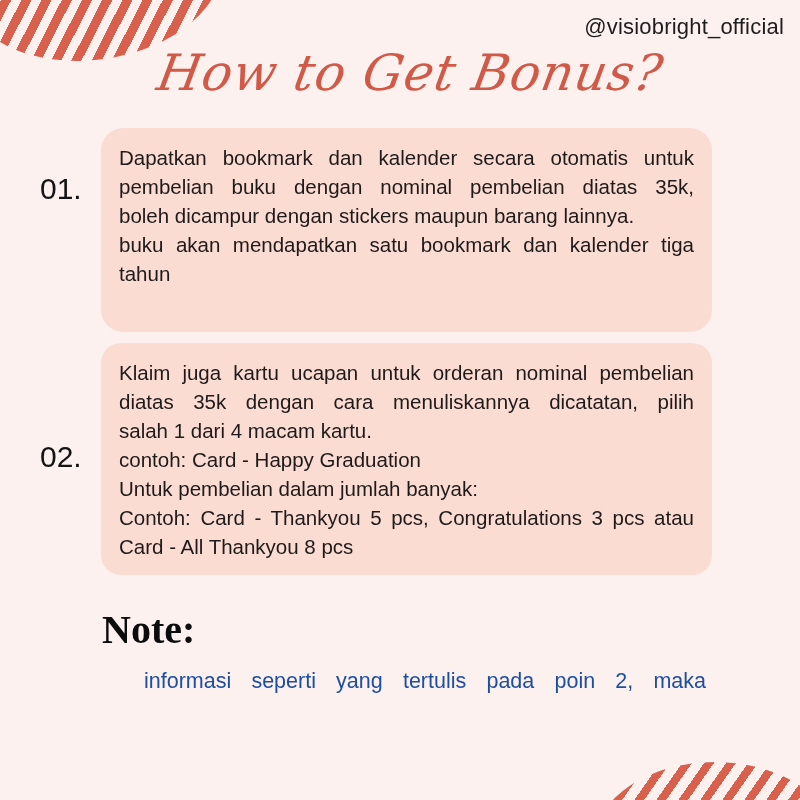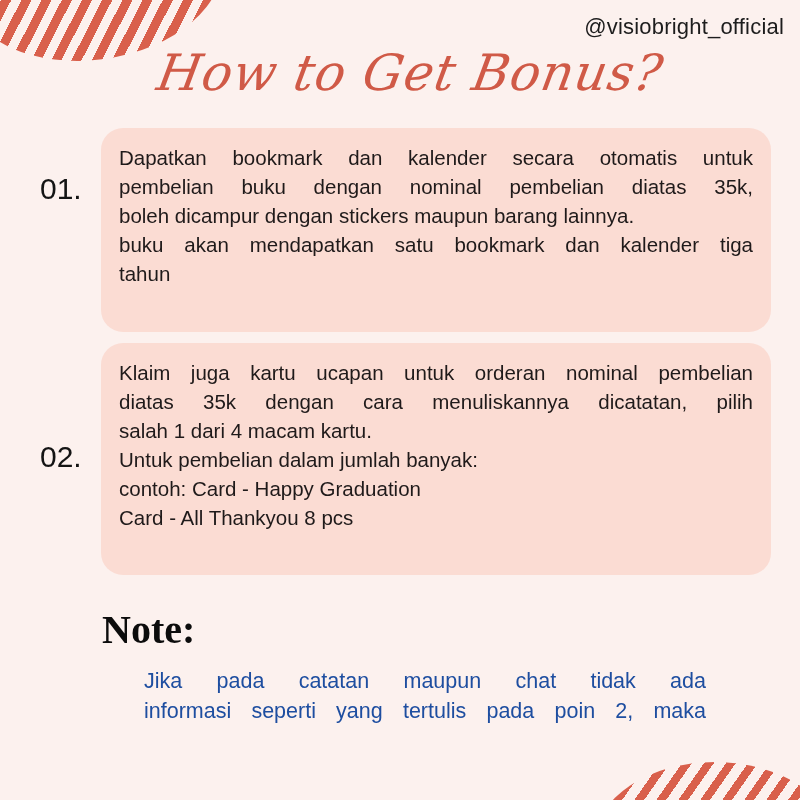--- a/index.html
+++ b/index.html
@@ -39,21 +39,21 @@
       white-space: nowrap;
     }
     .step {
       position: absolute; left: 0; width: 800px;
     }
     .step-num {
       position: absolute; left: 40px;
       font-size: 30px; color: #141414;
     }
     .card {
-      position: absolute; left: 101px; width: 670px;
+      position: absolute; left: 101px; width: 611px;
       background: #fbdcd3;
       border-radius: 22px;
       box-sizing: border-box;
       padding: 15px 18px 12px 18px;
     }
     .card p {
       margin: 0;
       font-size: 20.5px; line-height: 29px;
       text-align: justify;
       text-align-last: left;
@@ -88,27 +88,27 @@
     <p class="justify-all">Dapatkan bookmark dan kalender secara otomatis untuk</p>
     <p class="justify-all">pembelian buku dengan nominal pembelian diatas 35k,</p>
     <p>boleh dicampur dengan stickers maupun barang lainnya.</p>
     <p class="justify-all">buku akan mendapatkan satu bookmark dan kalender tiga</p>
     <p>tahun</p>
   </div>
 </div>
 
 <div class="step">
   <div class="step-num" style="top:440px;">02.</div>
-  <div class="card" style="top:343px; height:232px;">
+  <div class="card" style="top:343px; height:232px;border-radius:20px;">
     <p class="justify-all">Klaim juga kartu ucapan untuk orderan nominal pembelian</p>
     <p class="justify-all">diatas 35k dengan cara menuliskannya dicatatan, pilih</p>
     <p>salah 1 dari 4 macam kartu.</p>
+    <p>contoh: Card - Happy Graduation</p>
     <p>Untuk pembelian dalam jumlah banyak:</p>
-    <p>contoh: Card - Happy Graduation</p>
+    <p class="justify-all">Contoh: Card - Thankyou 5 pcs, Congratulations 3 pcs atau</p>
     <p>Card - All Thankyou 8 pcs</p>
   </div>
 </div>
 
 <div class="note-title">Note:</div>
 <div class="note-body">
-  <p class="justify-all">Jika pada catatan maupun chat tidak ada</p>
   <p class="justify-all">informasi seperti yang tertulis pada poin 2, maka</p>
 </div>
 
 </body></html>

